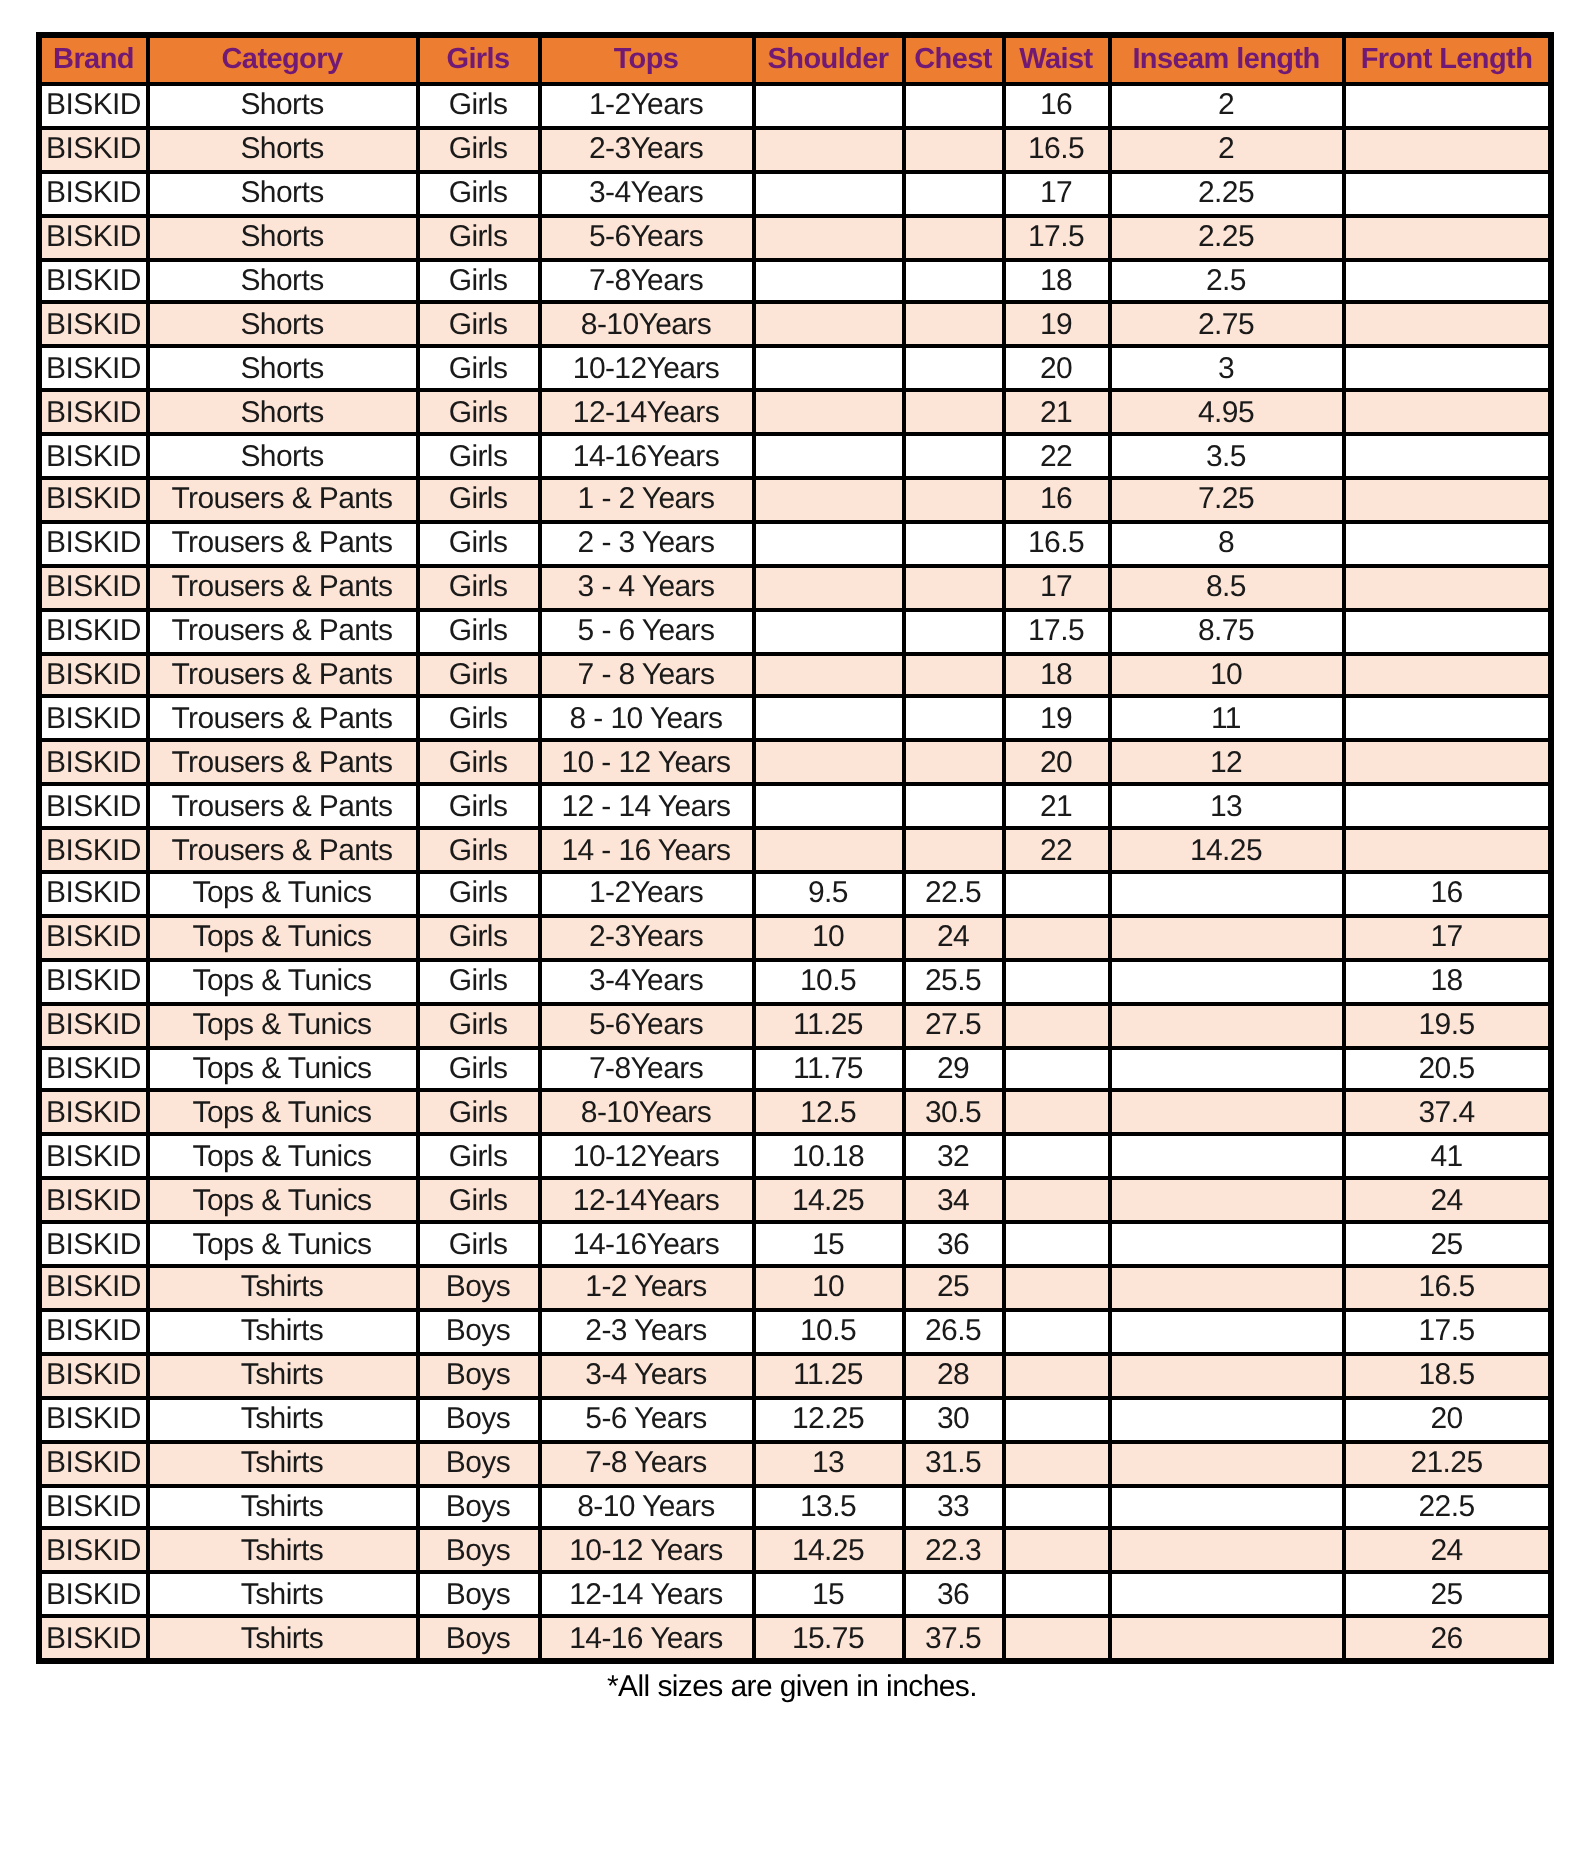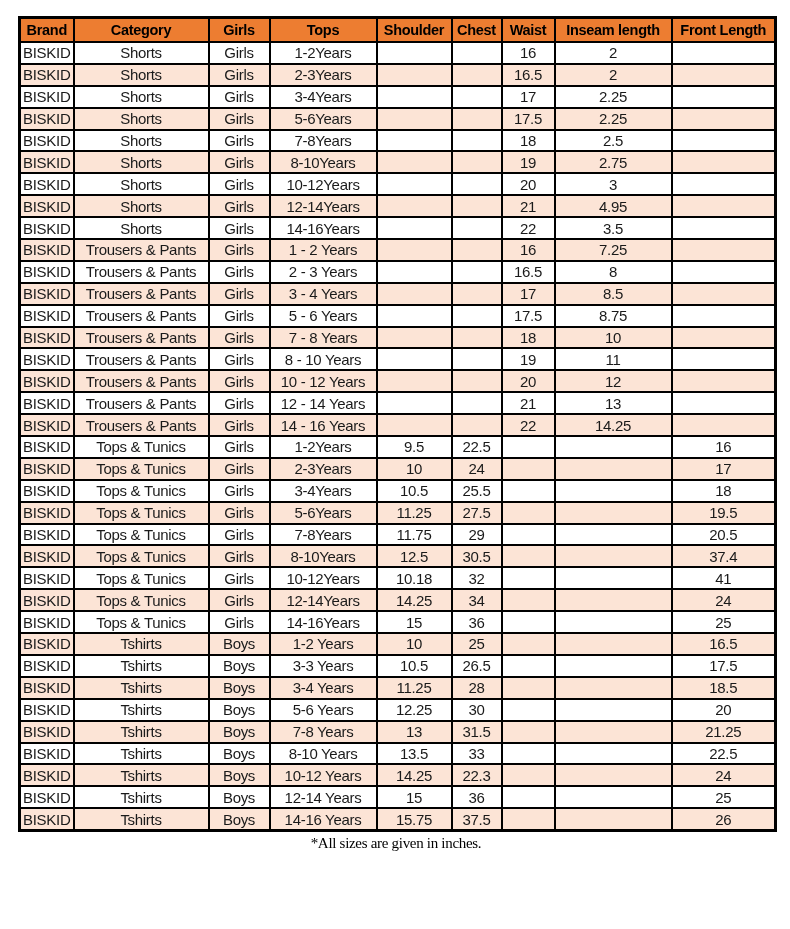--- a/index.html
+++ b/index.html
@@ -32,42 +32,41 @@
     border: 2px solid #000000;
     padding: 0 2px;
     text-align: center;
     vertical-align: middle;
     overflow: hidden;
     white-space: nowrap;
     letter-spacing: -0.3px;
   }
   table.size-chart th {
     background: #ED7D31;
-    color: #000000;
+    color: #701a75;
     font-weight: bold;
     font-size: 14.5px;
     height: 22px;
   }
   table.size-chart td {
     color: #1a1a1a;
     font-size: 15px;
     height: 19.9px;
     background: #ffffff;
   }
   table.size-chart tbody tr:nth-child(even) td {
     background: #FCE4D6;
   }
   .footnote {
     width: 756px;
     text-align: center;
     margin-top: 3px;
     font-size: 15px;
     color: #000000;
     letter-spacing: -0.3px;
-    font-family: Liberation Serif, serif;
   }
   
   col.c-brand   { width: 54px; }
   col.c-category{ width: 135px; }
   col.c-gender  { width: 61px; }
   col.c-size    { width: 107px; }
   col.c-shoulder{ width: 75px; }
   col.c-chest   { width: 50px; }
   col.c-waist   { width: 53px; }
   col.c-inseam  { width: 117px; }
@@ -409,21 +408,21 @@
             <td>10</td>
             <td>25</td>
             <td></td>
             <td></td>
             <td>16.5</td>
           </tr>
           <tr>
             <td>BISKID</td>
             <td>Tshirts</td>
             <td>Boys</td>
-            <td>3-3 Years</td>
+            <td>2-3 Years</td>
             <td>10.5</td>
             <td>26.5</td>
             <td></td>
             <td></td>
             <td>17.5</td>
           </tr>
           <tr>
             <td>BISKID</td>
             <td>Tshirts</td>
             <td>Boys</td>

